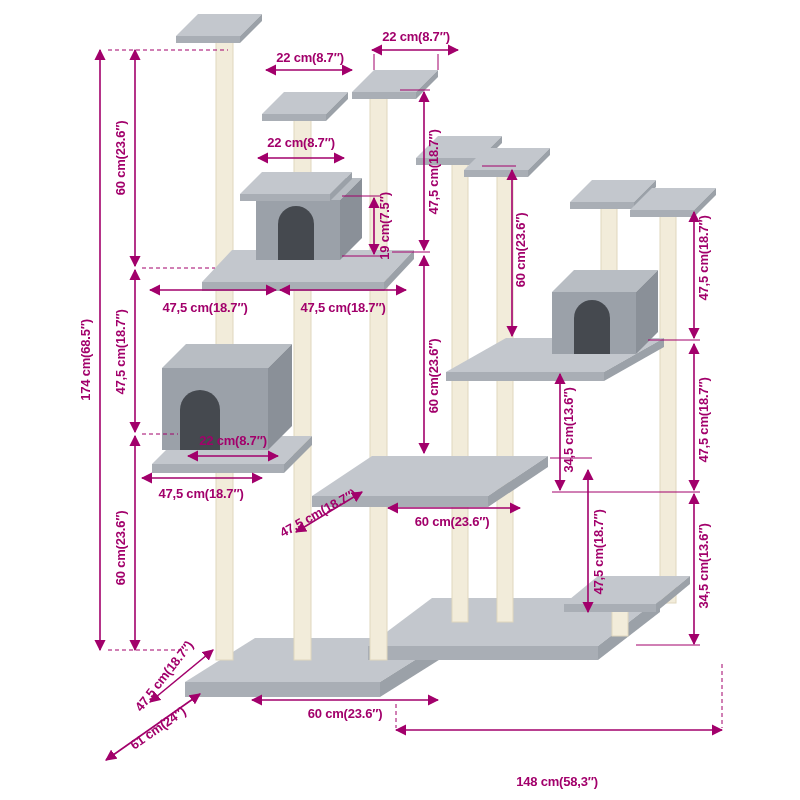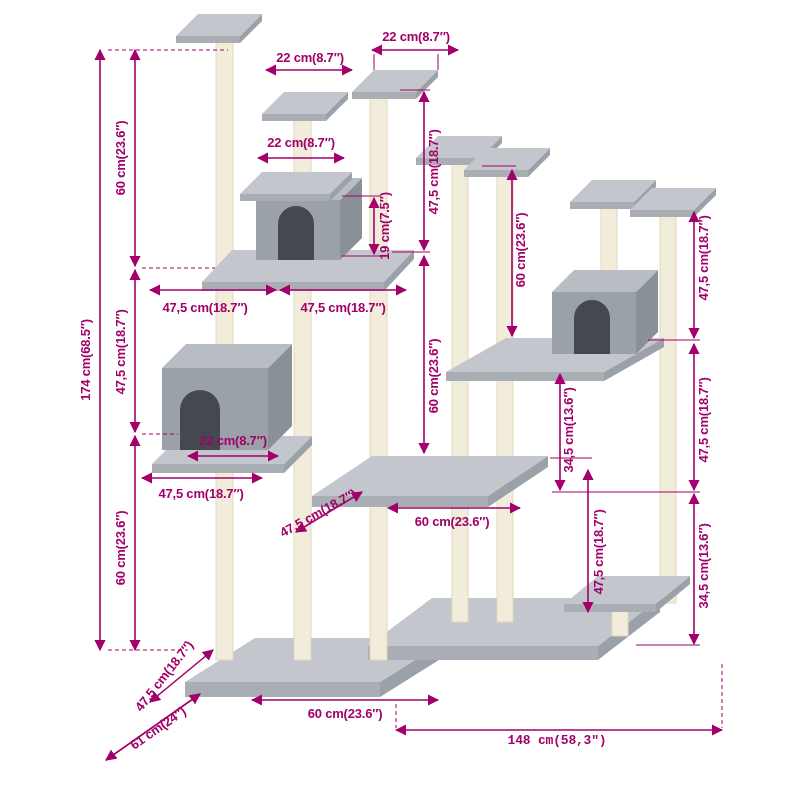--- a/index.html
+++ b/index.html
@@ -222,16 +222,16 @@
       <div class="dim-label" style="left: 568px; top: 430px; --r: -90deg;">34,5 cm(13.6″)</div>
       <div class="dim-label" style="left: 598px; top: 552px; --r: -90deg;">47,5 cm(18.7″)</div>
       <div class="dim-label" style="left: 703px; top: 566px; --r: -90deg;">34,5 cm(13.6″)</div>
       <div class="dim-label" style="left: 233px; top: 440px; --r: 0deg;">22 cm(8.7″)</div>
       <div class="dim-label" style="left: 201px; top: 493px; --r: 0deg;">47,5 cm(18.7″)</div>
       <div class="dim-label" style="left: 318px; top: 513px; --r: -29deg;">47,5 cm(18.7″)</div>
       <div class="dim-label" style="left: 452px; top: 521px; --r: 0deg;">60 cm(23.6″)</div>
       <div class="dim-label" style="left: 164px; top: 676px; --r: -52deg;">47,5 cm(18.7″)</div>
       <div class="dim-label" style="left: 158px; top: 728px; --r: -35deg;">61 cm(24″)</div>
       <div class="dim-label" style="left: 345px; top: 713px; --r: 0deg;">60 cm(23.6″)</div>
-      <div class="dim-label" style="left: 557px; top: 740px; font-family: Liberation Mono, monospace; --r: 0deg;">148 cm(58,3″)</div>
+      <div class="dim-label" style="left: 557px; top: 781px; --r: 0deg;">148 cm(58,3″)</div>
     </div>
 
 </div>
 
 </body></html>

